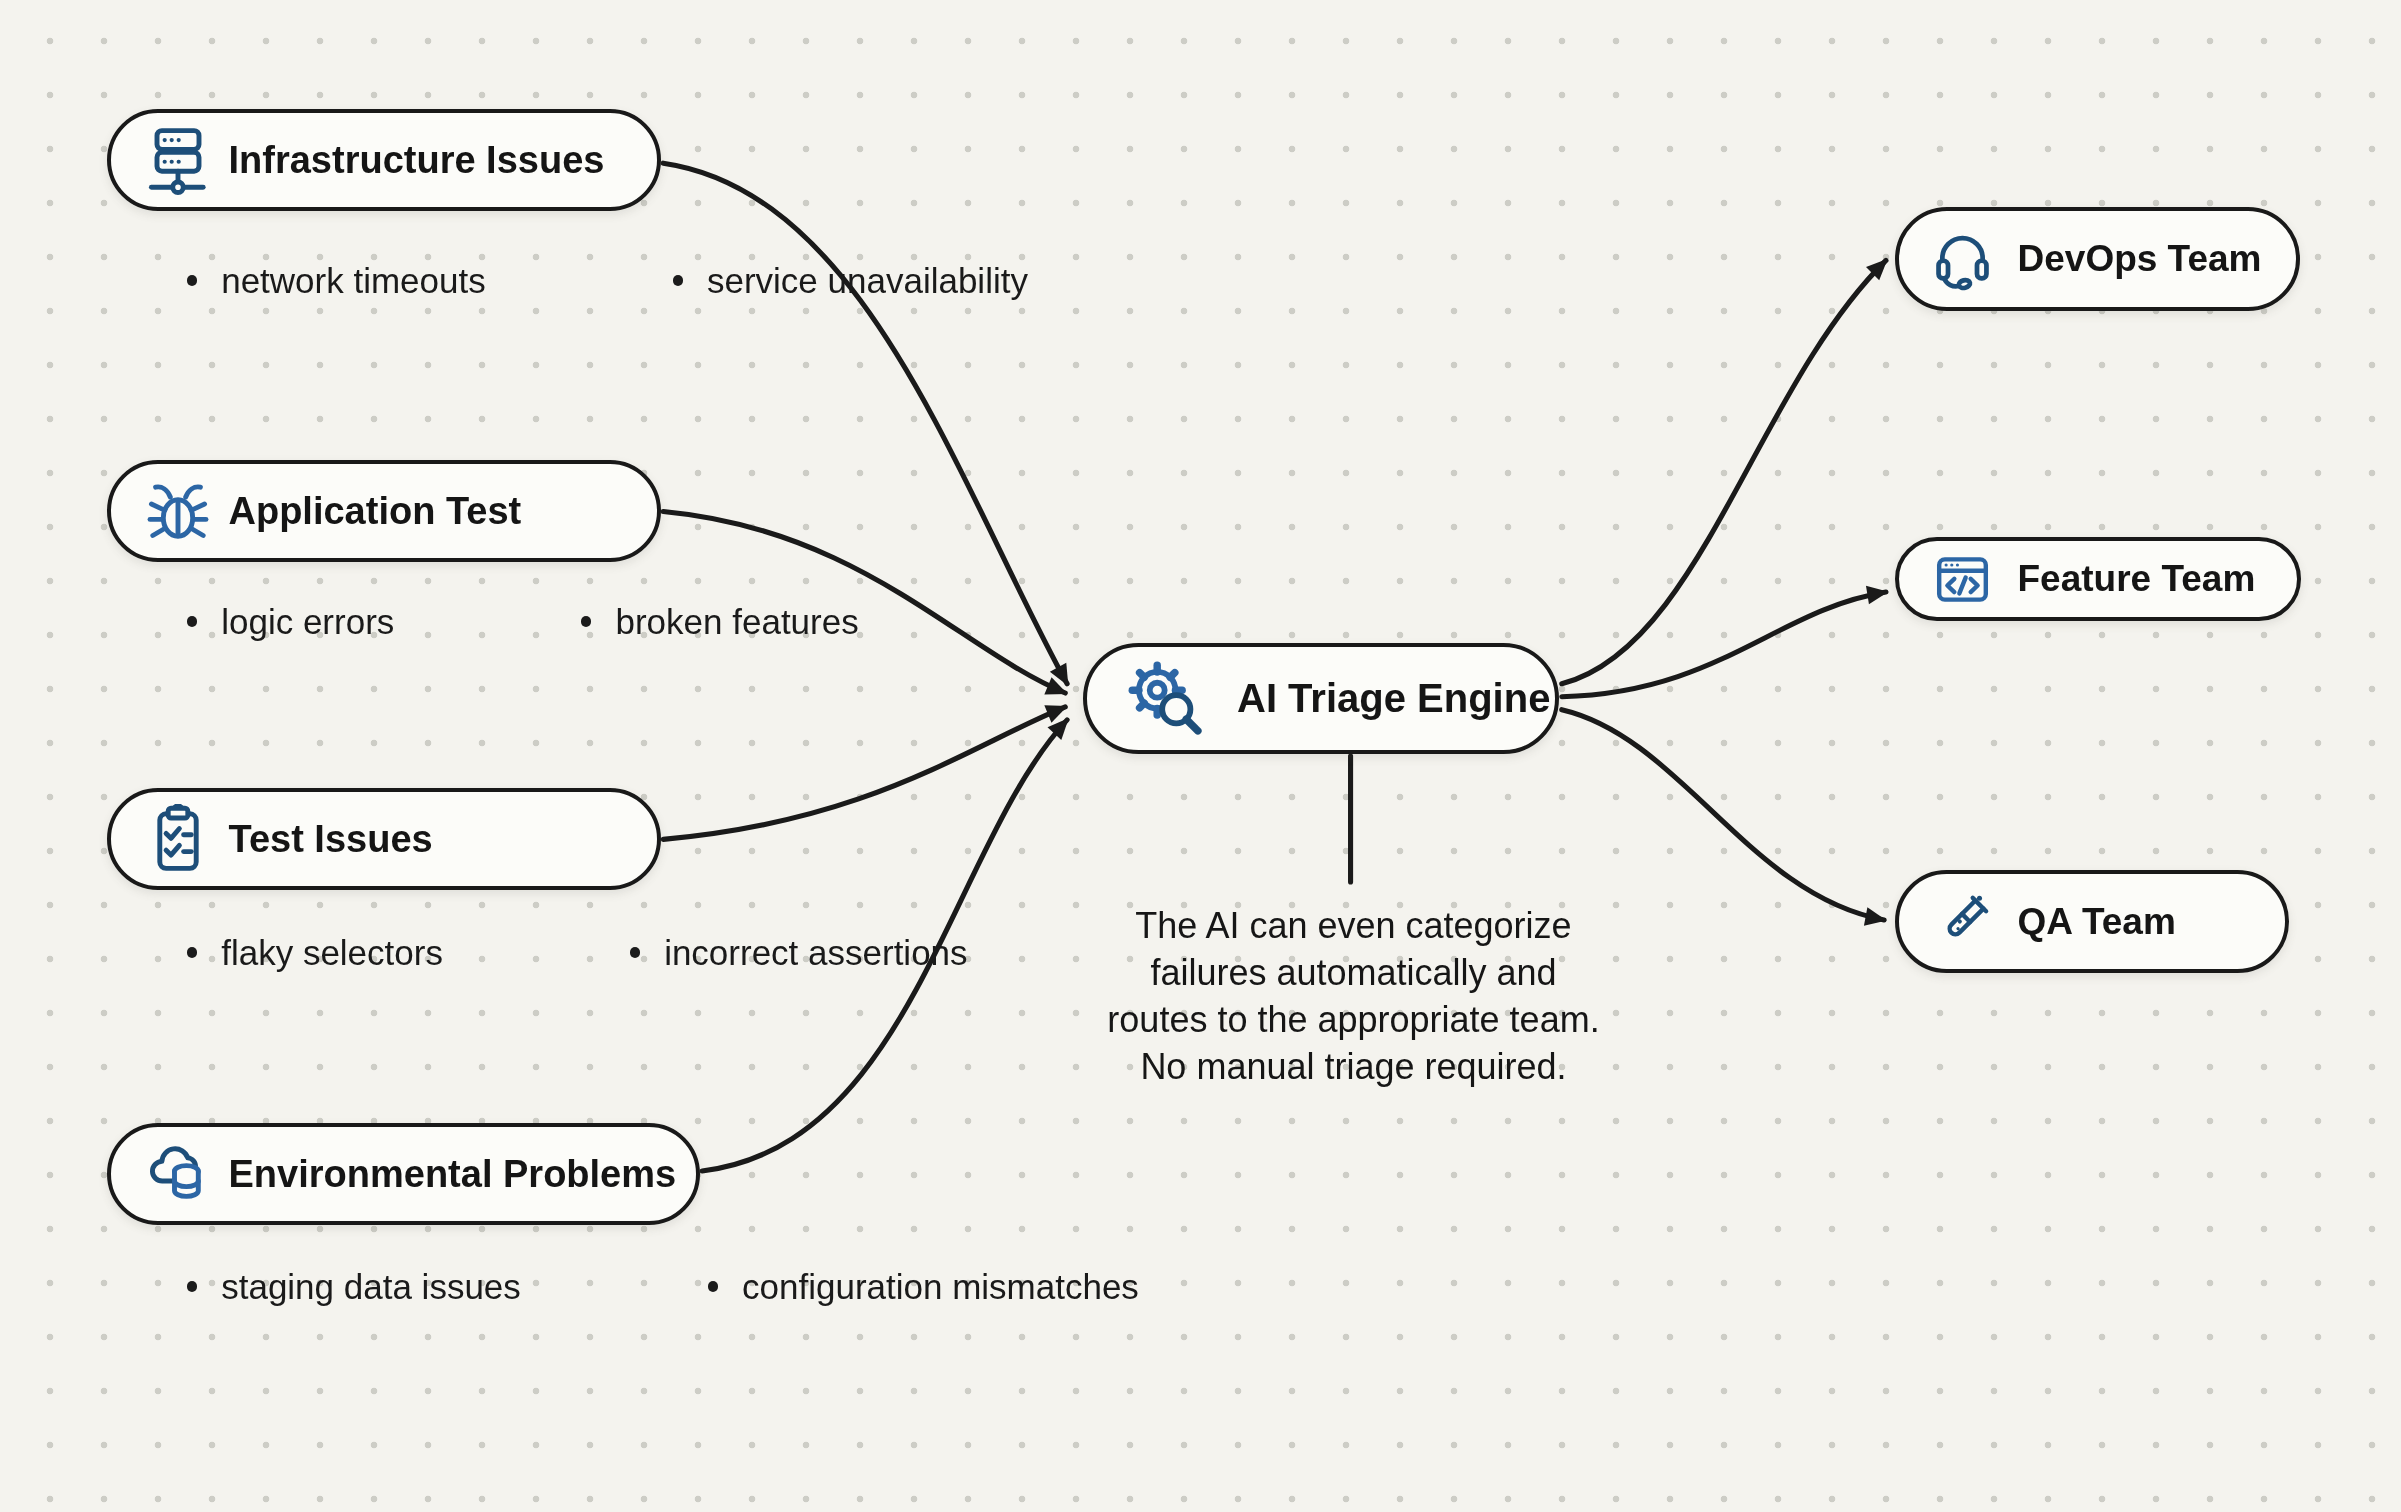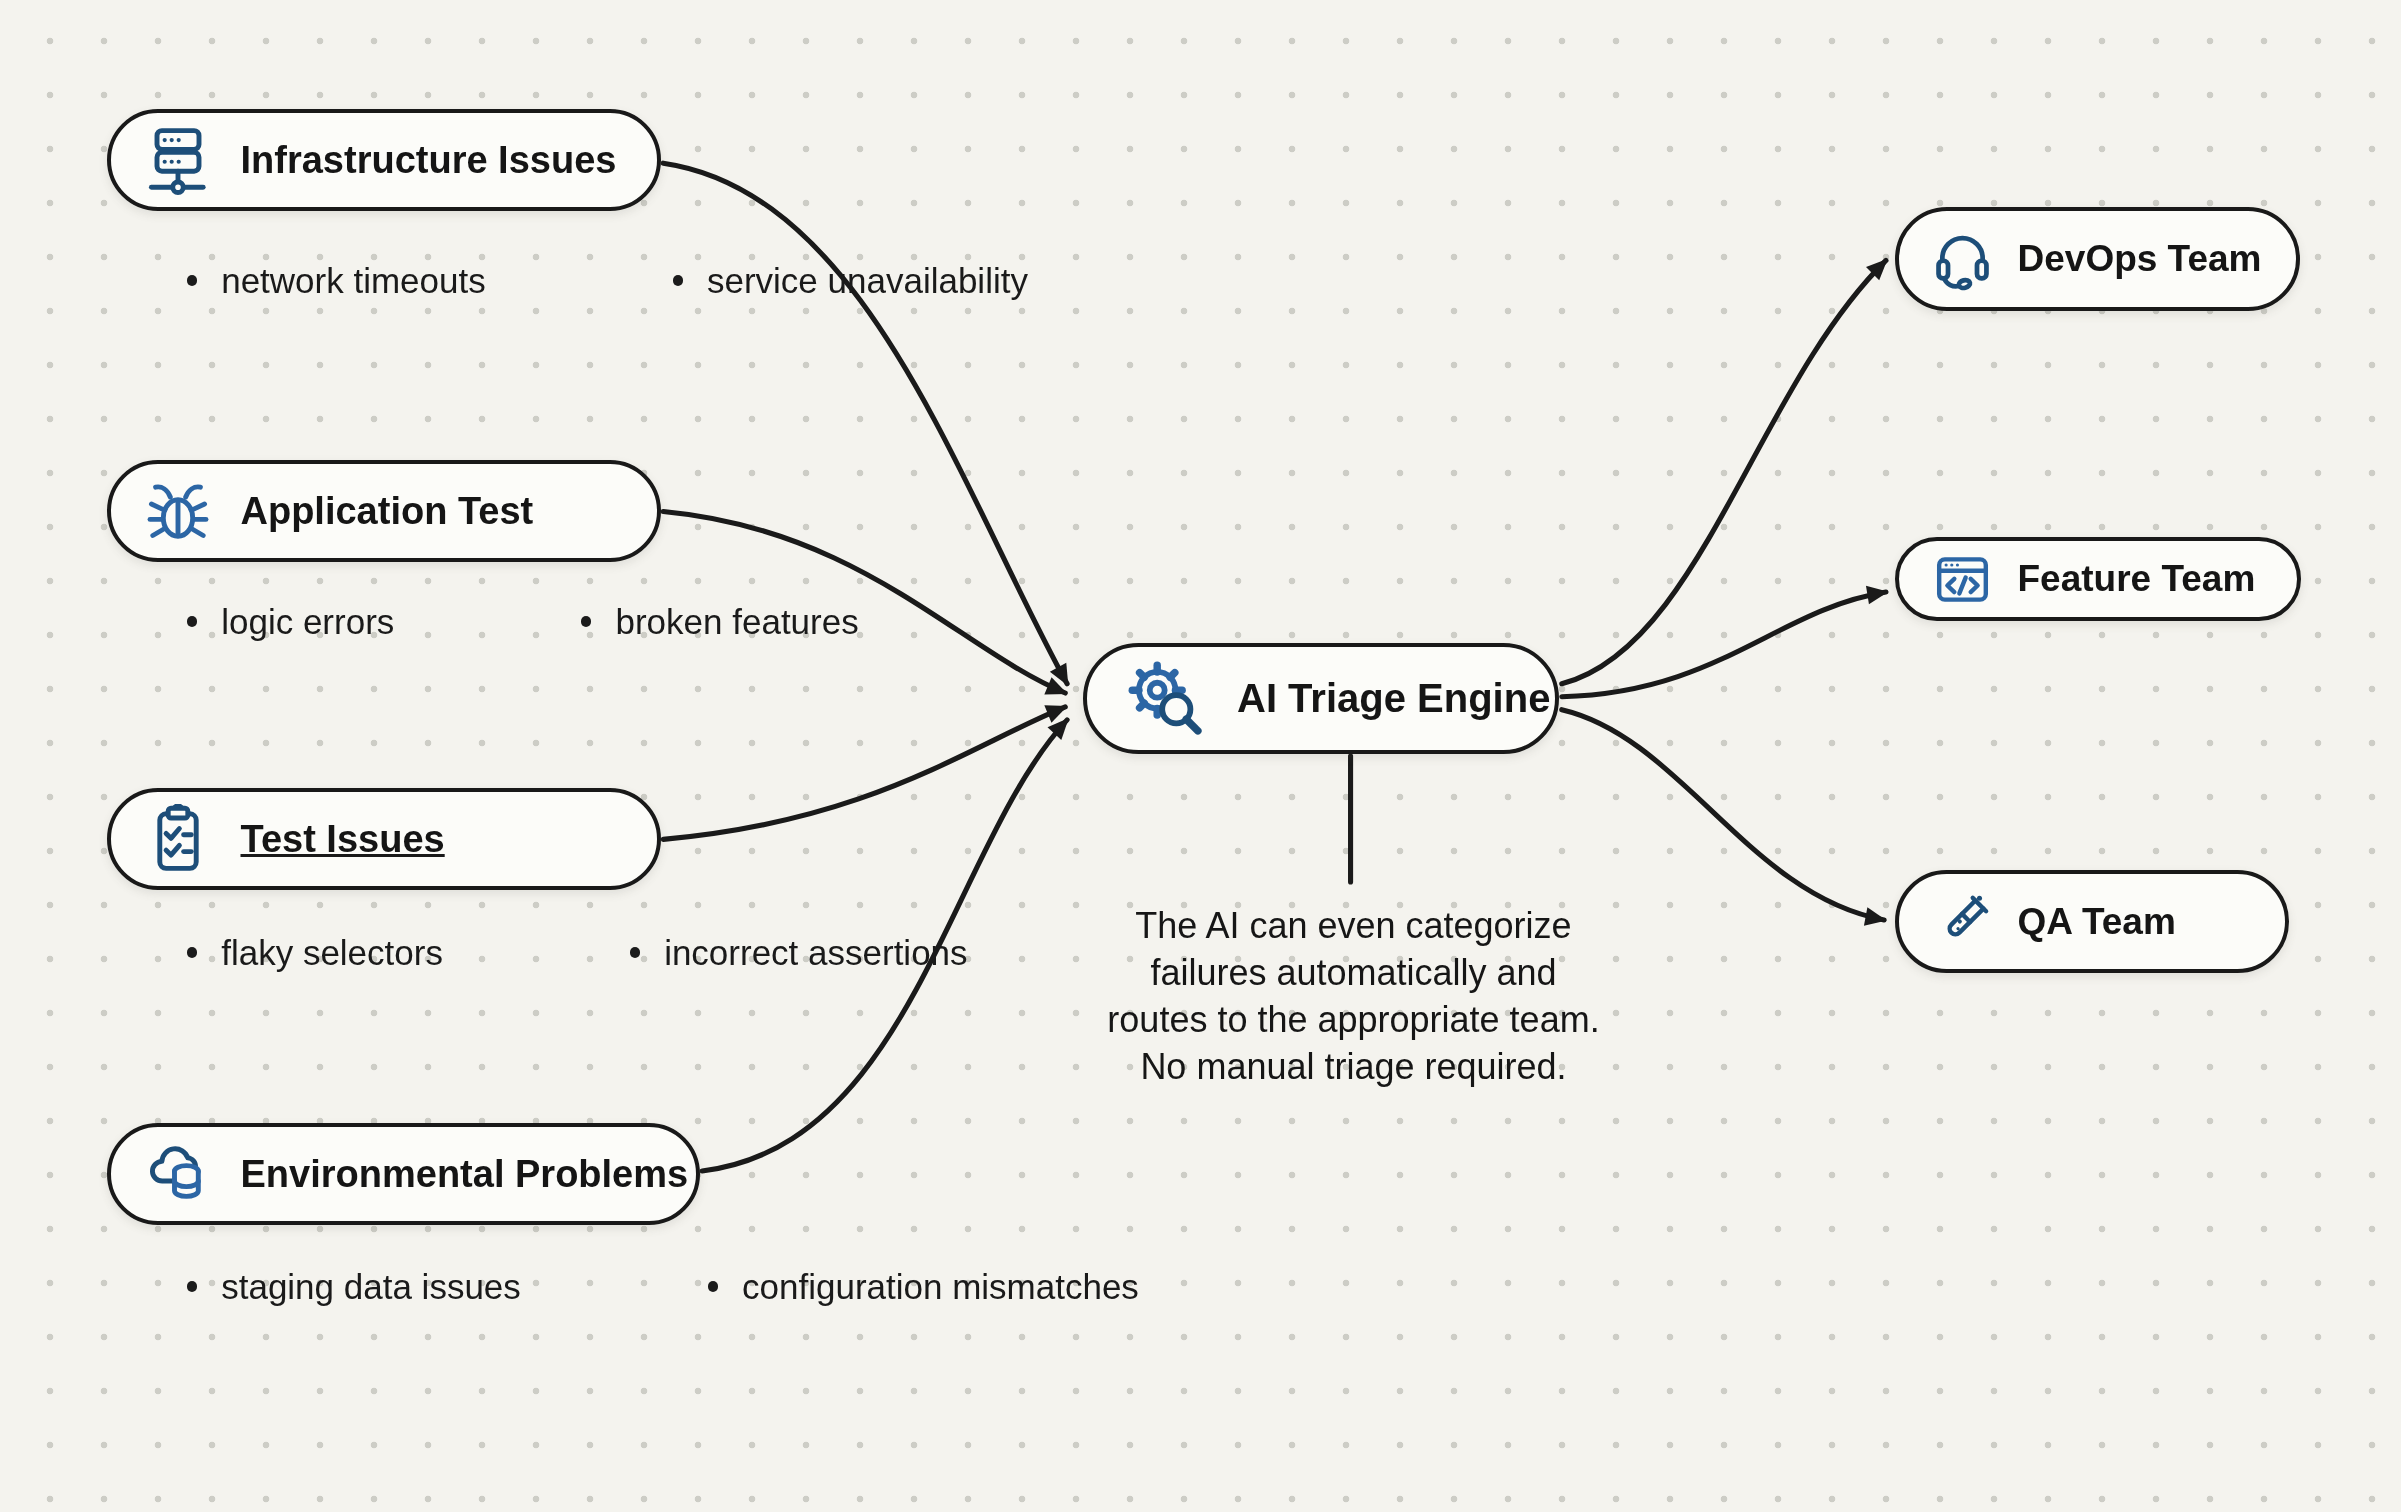--- a/index.html
+++ b/index.html
@@ -18,21 +18,21 @@
   .pill{
     position:absolute;
     display:flex;align-items:center;
     background:#fcfcf9;
     border:4.2px solid #191919;
     border-radius:65px;
     box-shadow:0 3.7px 9.3px rgba(80,80,70,.12);
     box-sizing:border-box;
   }
   .pill .label{font-weight:bold;white-space:nowrap;color:#151515;}
-  .source{padding-left:31.5px;gap:28px;font-size:38px;}
+  .source{padding-left:31.5px;gap:16px;font-size:38px;}
   .engine-box{padding-left:37px;gap:30px;font-size:40px;}
   .team{padding-left:31.5px;gap:24px;font-size:37px;text-align:center;}
   .icon{flex:none;display:block;}
   .bullets{position:absolute;display:flex;flex-direction:row;}
   .bullet-row{display:flex;align-items:center;height:57px;gap:24px;padding-left:187px;font-size:35px;}
   .bullet-dot{width:10.2px;height:10.2px;border-radius:50%;background:#1b1b1b;flex:none;}
   .note{position:absolute;text-align:center;font-size:36px;line-height:47px;color:#161616;}
 </style>
 </head>
 <body>
@@ -103,21 +103,21 @@
     <div class="bullet-row">
       <span class="bullet-dot"></span>
       <span>logic errors</span>
     </div>
     <div class="bullet-row">
       <span class="bullet-dot"></span>
       <span>broken features</span>
     </div>
   </div>
 
-  <div class="pill source" style="left:107px;top:788px;width:554px;height:102px;text-decoration:underline;">
+  <div class="pill source" style="left:107px;top:788px;width:554px;height:102px;">
     <svg class="icon" width="70" height="70" viewBox="0 0 100 100" fill="none" stroke="#1d4e79" stroke-width="7" stroke-linecap="round" stroke-linejoin="round">
       <rect x="24" y="14" width="52" height="78" rx="9"></rect>
       <path d="M44 6 L50 1 L56 6"></path>
       <rect x="36" y="6" width="28" height="14" rx="4" fill="#fcfcf9"></rect>
       <path d="M33 42 l7 7 l12 -14"></path>
       <path d="M58 44 h11"></path>
       <path d="M33 66 l7 7 l12 -14"></path>
       <path d="M58 68 h11"></path>
     </svg>
     <span class="label">Test Issues</span>

